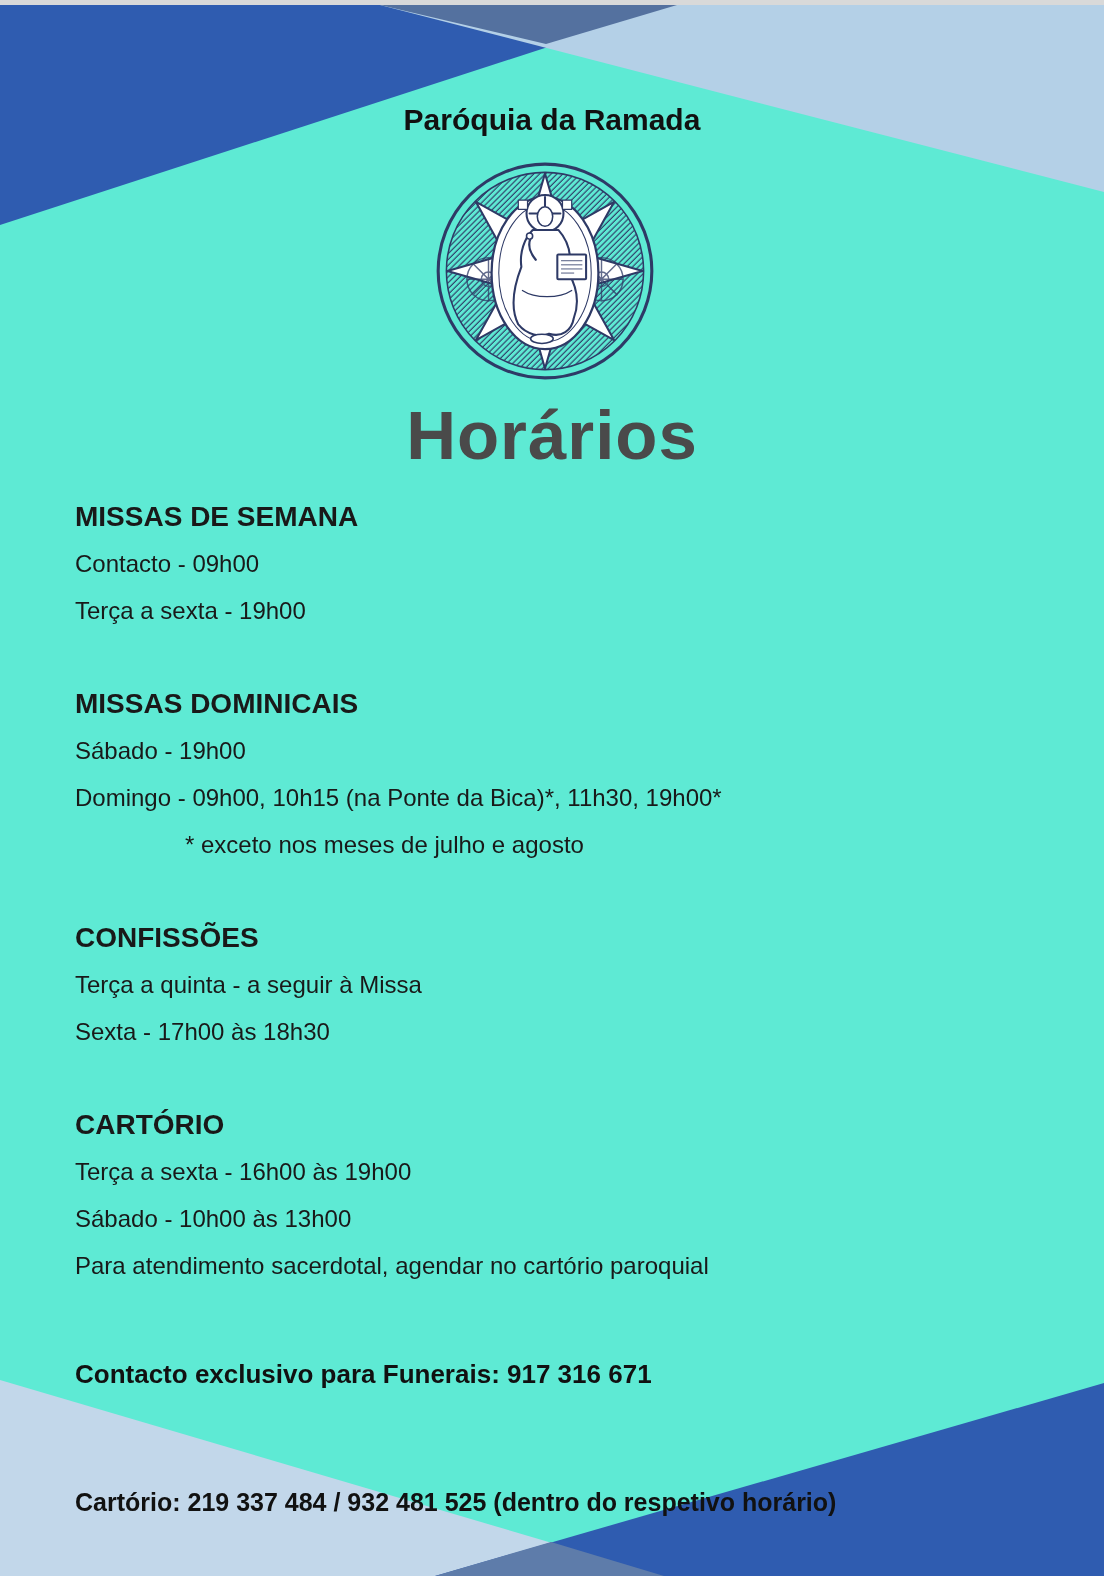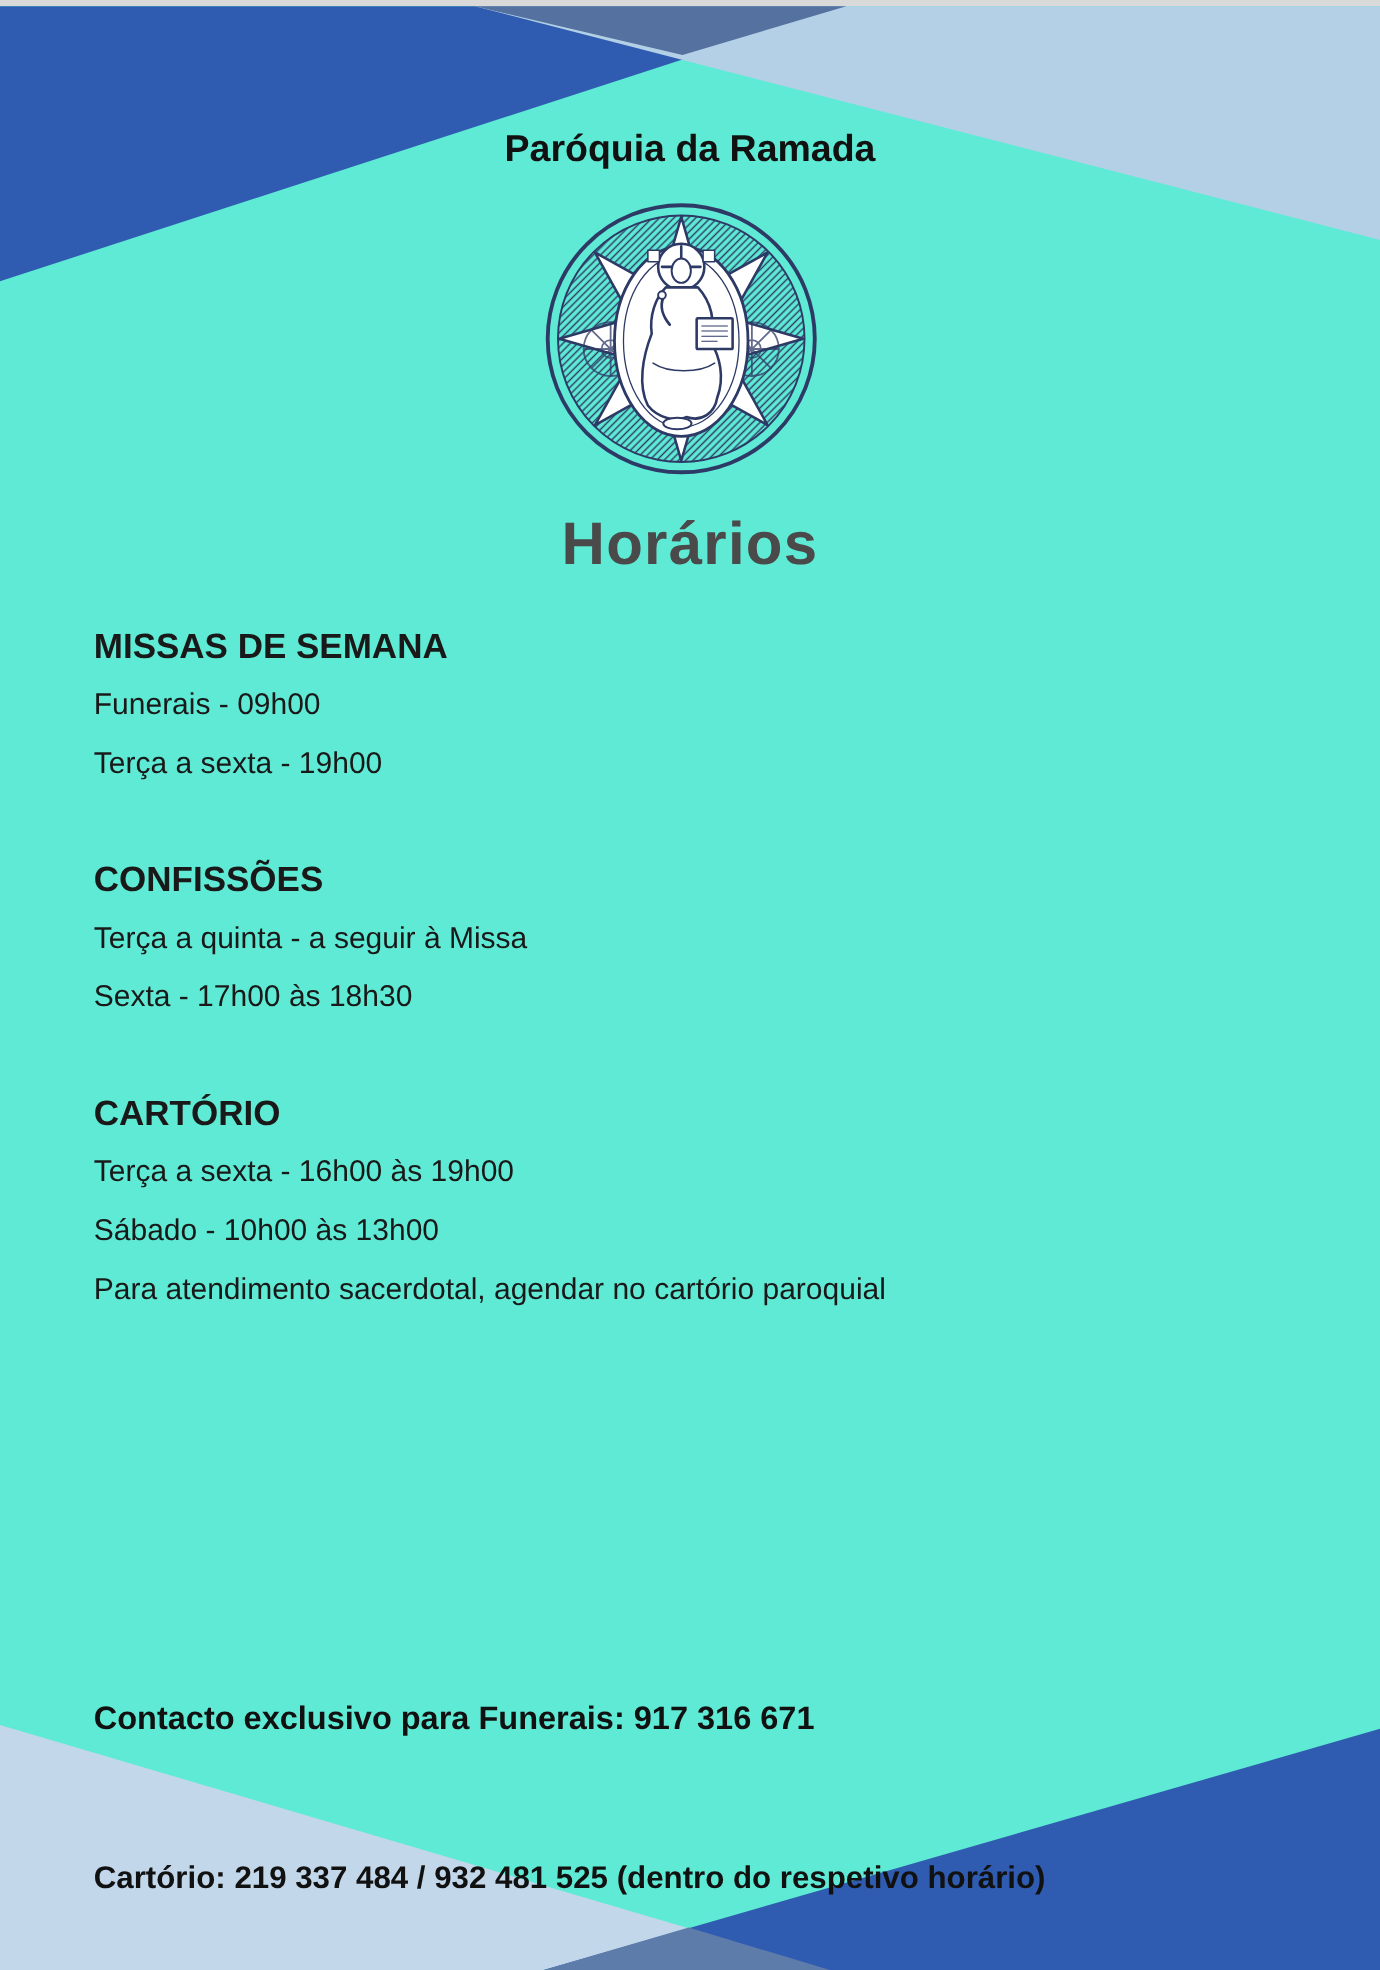--- a/index.html
+++ b/index.html
@@ -17,21 +17,21 @@
 
   .doc-title{
     position:absolute;top:103px;left:0;width:100%;
     text-align:center;font-size:30px;font-weight:bold;color:#111111;
     line-height:34px;
   }
   .emblem{position:absolute;left:432px;top:158px;width:226px;height:226px;}
 
   .main-heading{
     position:absolute;top:404px;left:0;width:100%;
-    text-align:center;font-size:48px;font-weight:bold;color:#4a4a4a;
+    text-align:center;font-size:69px;font-weight:bold;color:#4a4a4a;
     line-height:64px;letter-spacing:1px;
   }
 
   .schedule{
     position:absolute;left:75px;top:493px;width:980px;
     font-size:24px;line-height:47px;
   }
   .sec-title{font-weight:bold;font-size:28px;}
   .sec-gap{margin-top:46px;}
   .sec-note{padding-left:110px;}
@@ -107,24 +107,30 @@
         </g>
       </g>
     </svg>
 
     <div class="main-heading">Horários</div>
 
     <div class="schedule">
 
       <div>
         <div class="sec-title">MISSAS DE SEMANA</div>
-        <div class="sec-item">Funerais - 09h00</div>
+        <div class="sec-item">Contacto - 09h00</div>
         <div class="sec-item">Terça a sexta - 19h00</div>
       </div>
 
+      <div>
+        <div class="sec-title sec-gap">MISSAS DOMINICAIS</div>
+        <div class="sec-item">Sábado - 19h00</div>
+        <div class="sec-item">Domingo - 09h00, 10h15 (na Ponte da Bica)*, 11h30, 19h00*</div>
+        <div class="sec-item sec-note">* exceto nos meses de julho e agosto</div>
+      </div>
 
       <div>
         <div class="sec-title sec-gap">CONFISSÕES</div>
         <div class="sec-item">Terça a quinta - a seguir à Missa</div>
         <div class="sec-item">Sexta - 17h00 às 18h30</div>
       </div>
 
       <div>
         <div class="sec-title sec-gap">CARTÓRIO</div>
         <div class="sec-item">Terça a sexta - 16h00 às 19h00</div>

